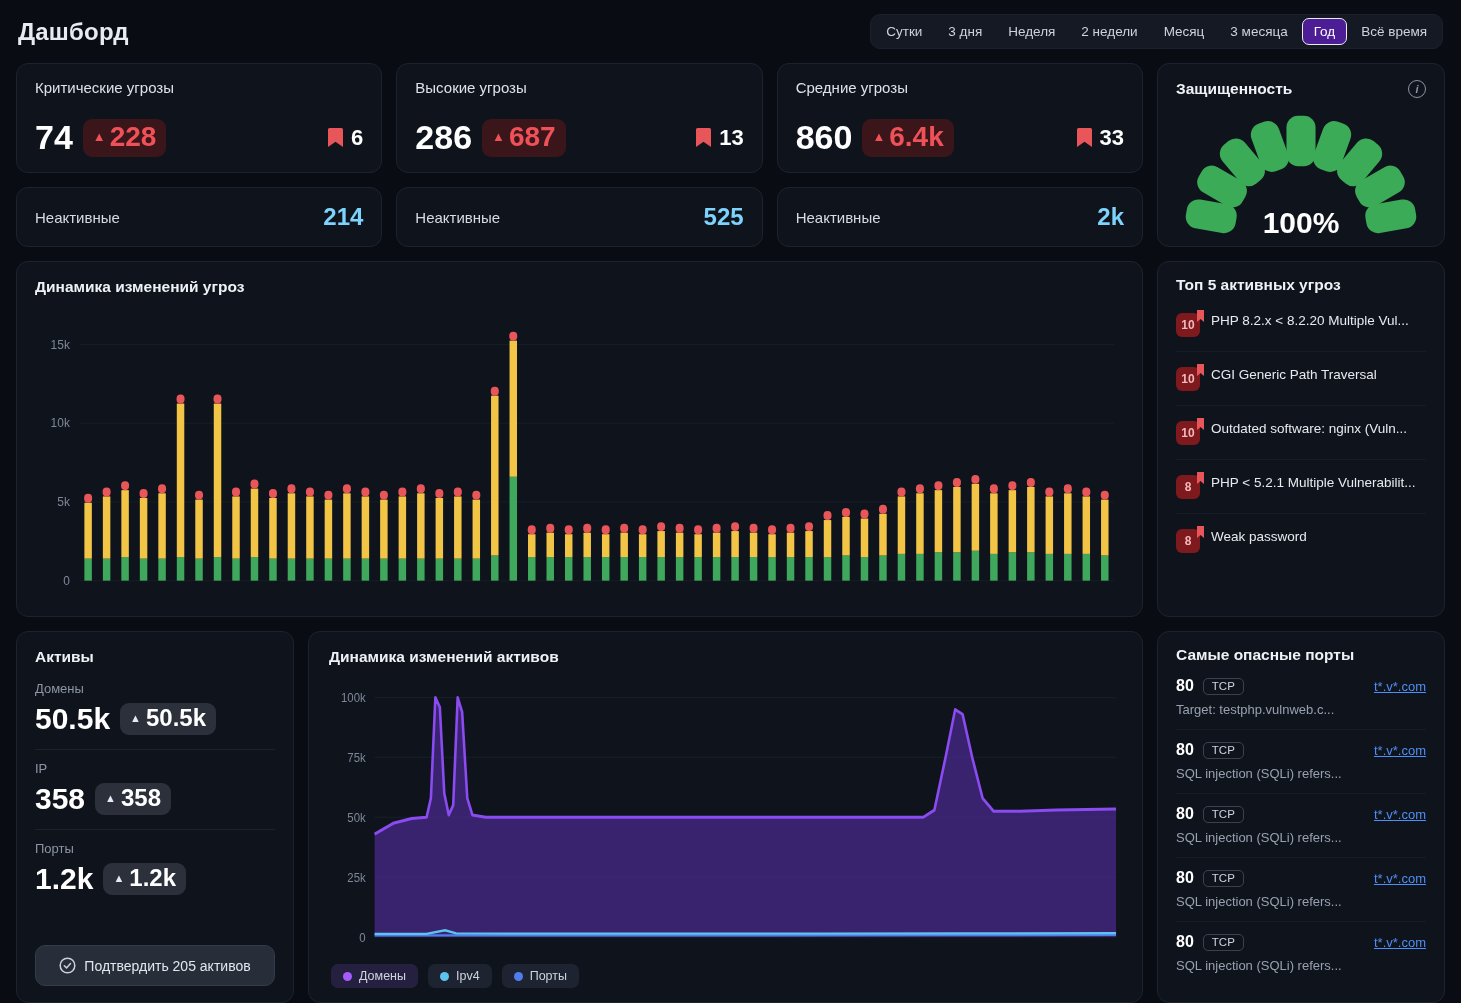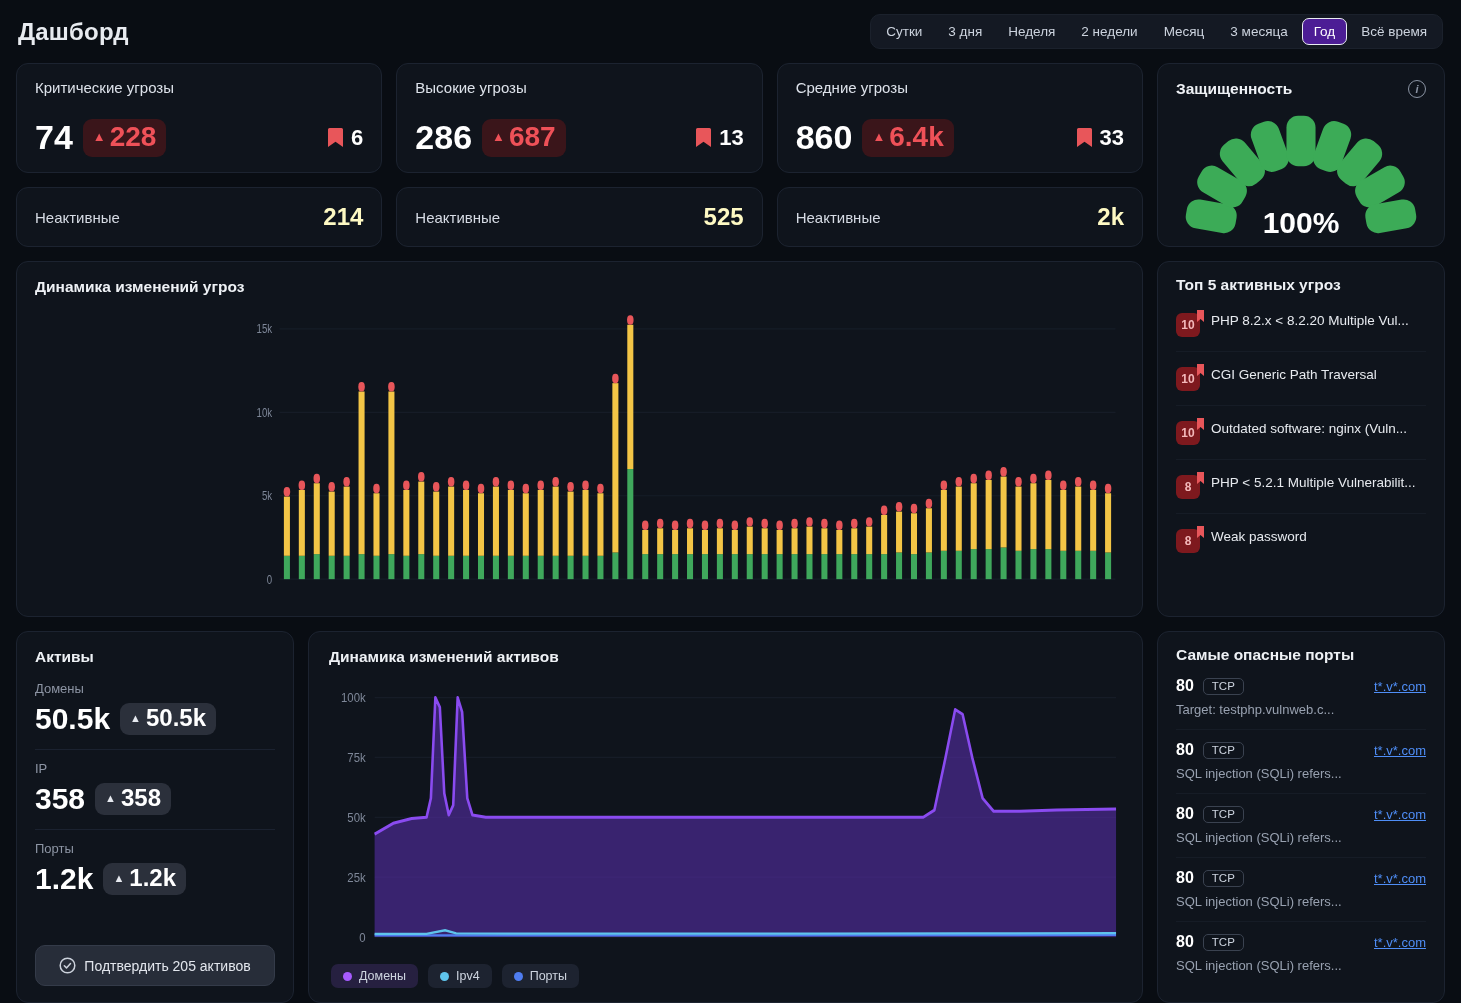--- a/index.html
+++ b/index.html
@@ -13,35 +13,35 @@
   .topbar { display:flex; justify-content:space-between; align-items:center; margin:2px 2px 14px; }
   .page-title { font-size:24px; font-weight:700; letter-spacing:.2px; }
   .tabs { display:flex; background:#141923; border:1px solid #1b212c; border-radius:10px; padding:3px; gap:2px; }
   .tab { padding:5px 11px; font-size:13.5px; color:#ccd3de; border-radius:7px; border:1px solid transparent; cursor:pointer; white-space:nowrap; }
   .tab.active { background:#4c1d95; border-color:#e9ecf2; color:#fff; }
 
   .card { background:#0f141c; border:1px solid #1c2330; border-radius:12px; }
 
   .grid-top { display:grid; grid-template-columns:1fr 1fr 1fr 288px; grid-template-rows:110px 60px 356px; gap:14px; margin-bottom:14px; }
   .gauge-card { grid-column:4; grid-row:1 / 3; padding:16px 18px; position:relative; }
-  .chart-card-big { grid-column:1 / 4; grid-row:3; padding:16px 18px 10px; display:flex; }
+  .chart-card-big { grid-column:1 / 4; grid-row:3; padding:16px 18px 10px; display:flex; flex-direction:column; }
   .top-threats-card { grid-column:4; grid-row:3; padding:14px 18px 6px; }
 
   .stat-card { padding:15px 18px; display:flex; flex-direction:column; justify-content:space-between; }
   .stat-title { font-size:15px; color:#dde2ea; }
   .stat-row { display:flex; align-items:center; gap:10px; }
   .stat-value { font-size:34px; font-weight:700; color:#fff; }
   .delta-red { display:inline-flex; align-items:center; gap:4px; background:#3a151a; color:#ef5158; border-radius:9px; padding:2px 10px 4px; font-size:28px; font-weight:700; }
   .delta-red .tri { font-size:13px; line-height:1; }
   .bm-group { margin-left:auto; display:flex; align-items:center; gap:7px; }
   .bm-count { font-size:22px; font-weight:700; color:#fff; }
 
   .inactive-card { padding:0 18px; display:flex; align-items:center; justify-content:space-between; }
   .inactive-label { font-size:15px; color:#d6dbe4; }
-  .inactive-value { font-size:24px; font-weight:700; color:#fef9c3; }
+  .inactive-value { font-size:24px; font-weight:700; color:#7dd3fc; }
 
   .card-heading { font-size:15.5px; font-weight:600; color:#eef1f5; }
 
   .gauge-head { display:flex; justify-content:space-between; align-items:center; }
   .info-icon { width:18px; height:18px; border:1.5px solid #8b94a4; border-radius:50%; color:#8b94a4; font-size:11px; display:flex; align-items:center; justify-content:center; font-style:italic; font-weight:700; cursor:pointer; }
   .gauge-wrap { position:relative; margin-top:10px; height:128px; }
   .gauge-wrap svg { width:100%; height:100%; }
   .gauge-value { position:absolute; left:0; right:0; bottom:-4px; text-align:center; font-size:30px; font-weight:700; color:#fff; }
 
   .tt-item { display:flex; align-items:flex-start; gap:11px; padding:14.5px 0; border-bottom:1px solid #161c26; cursor:pointer; }

